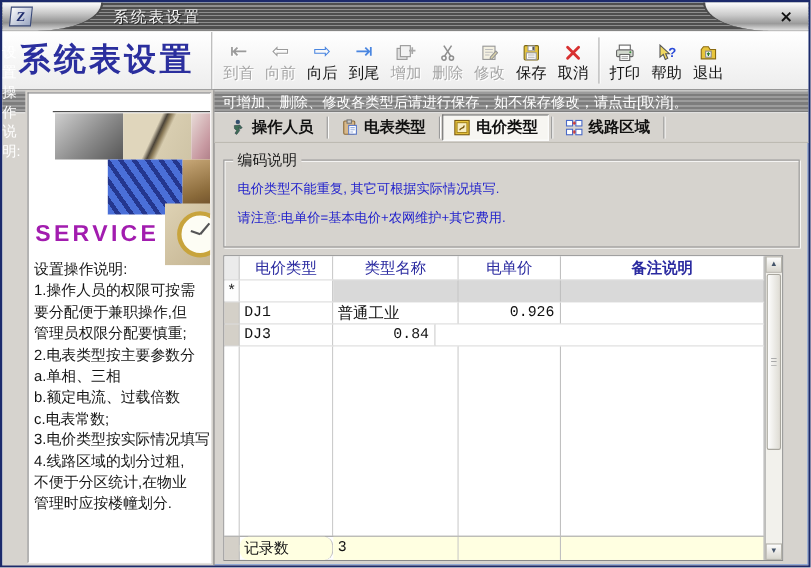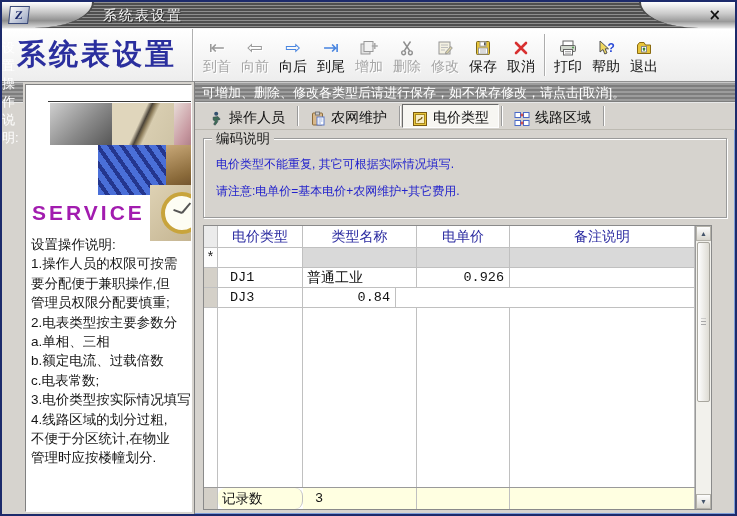--- a/index.html
+++ b/index.html
@@ -81,49 +81,49 @@
     background:#555; transform:translate(-50%,-100%) rotate(-70deg); transform-origin:bottom;}
   .service{position:absolute; left:6px; top:116px; font-weight:bold; font-size:21px;
     letter-spacing:3px; color:#a21caf;}
   .instructions{position:absolute; left:5px; top:150px; width:184px; font-size:13.5px;
     line-height:19.4px; color:#151515; white-space:pre-line;}
   
   .right{flex:1; display:flex; flex-direction:column; min-width:0;}
   .msgbar{height:21px; flex:0 0 21px; padding-left:7px;}
   .tabbar{height:27px; flex:0 0 27px; background:var(--panel-bg); display:flex;
     align-items:center; padding-left:3px; border-bottom:1px solid #bdbab2;}
-  .tab{height:24px; display:flex; align-items:flex-end; gap:5px; padding:0 9px;
-    font-size:14px; color:#111; border:1px solid transparent;}
+  .tab{height:24px; display:flex; align-items:center; gap:5px; padding:0 9px;
+    font-size:14px; color:#111; border:1px solid transparent;font-weight:bold;}
   .tab.selected{background:#f7f6f2; border-color:#6a6a6a #fdfdfd #fdfdfd #6a6a6a;}
   .tabsep{width:1px; height:20px; background:#9a9a9a; box-shadow:1px 0 0 #fff; margin:0 2px;}
   .content{flex:1; display:flex; flex-direction:column; padding:4px 8px 4px 8px; min-height:0;}
-  .groupbox{position:relative; margin-top:4px; height:80px; flex:0 0 80px;
+  .groupbox{position:relative; margin-top:11px; height:80px; flex:0 0 80px;
     border:1px solid #9a9a9a; box-shadow:1px 1px 0 #fff, inset 1px 1px 0 #fff;
     padding:12px 8px 2px 8px;}
   .gb-legend{position:absolute; top:-9px; left:8px; background:var(--panel-bg);
     padding:0 4px; font-size:13.5px; color:#1a1a1a;}
   .gb-line{color:var(--info-blue); font-size:12px; line-height:27px; padding-left:4px; white-space:nowrap;}
   
   .grid{margin-top:7px; flex:1; width:509px; display:flex; border:1px solid #8a8a8a;
     background:#fff; min-height:0;}
   .gmain{flex:1; display:flex; flex-direction:column; min-width:0;}
   .grow{display:flex; flex:0 0 20px; border-bottom:1px solid #c0c0c0;}
   .gcell{border-right:1px solid #c0c0c0; display:flex; align-items:center; overflow:hidden; background:#fff;}
   .sel{width:14px; flex:0 0 14px; justify-content:center;}
   .c1{width:85px; flex:0 0 85px;}
   .c2{width:114px; flex:0 0 114px;}
   .c3{width:93px; flex:0 0 93px; justify-content:flex-end; padding-right:5px;}
-  .c4{flex:1;}
+  .c4{flex:1;font-weight:bold;}
   .gheader{flex:0 0 22px;}
   .gheader .gcell{color:var(--grid-header-blue); font-size:14px; justify-content:center; padding:0;}
   .gheader .sel{background:#ebebeb;}
   .rowsel{background:#d4d0c8;}
   .gnew .sel{background:#fdfdfd; font-family:"Liberation Mono",monospace; font-size:14px; color:#222;}
   .gnew .gray-cell{background:#d9d9d9;}
-  .mono{font-family:"Liberation Mono",monospace; font-size:13.5px; color:#111; padding-left:12px;}
+  .mono{font-family:"Liberation Mono",monospace; font-size:13.5px; color:#111; padding-left:4px;}
   .c3.mono{padding-left:0;}
   .namec{font-size:14px; color:#111; padding-left:4px;}
   .gfiller{flex:1; display:flex; border-bottom:none; min-height:0;}
   .gfiller .gcell{background:#fff;}
   .gfooter{flex:0 0 22px; border-top:1px solid #9a9a9a; border-bottom:none;}
   .gfooter .gcell{background:var(--footer-cream);}
   .gfooter .sel{background:#d4d0c8;}
   .gfooter .flabel{font-size:13.5px; color:#111; padding-left:4px;border-radius:8px;}
   
   .gscroll{width:16px; flex:0 0 16px; border-left:1px solid #9a9a9a; background:#f2f1ec;
@@ -308,21 +308,21 @@
         <div class="tabsep"></div>
         <div class="tab">
           <span>
             <svg width="16" height="16" viewBox="0 0 16 16">
                 <rect x="2.5" y="2" width="10" height="12" rx="1" fill="#d8b88a" stroke="#8a6a3a"></rect>
                 <rect x="5.5" y="1" width="4" height="3" fill="#cccccc" stroke="#777777"></rect>
                 <rect x="7" y="6" width="7" height="8" fill="#ffffff" stroke="#5a78c8"></rect>
                 <path d="M8.5 8 H12.5 M8.5 10 H12.5 M8.5 12 H11" stroke="#9ab0e0" fill="none"></path>
               </svg>
           </span>
-          <span>农网维护</span>
+          <span>电表类型</span>
         </div>
         <div class="tabsep"></div>
         <div class="tab selected">
           <span>
             <svg width="16" height="16" viewBox="0 0 16 16">
                 <rect x="1.5" y="1.5" width="13" height="13" fill="#e8c53c" stroke="#7a5a10"></rect>
                 <rect x="3.5" y="3.5" width="9" height="9" fill="#f8edc2" stroke="#a8881e"></rect>
                 <path d="M6 10.5 C6 7.5, 10 9.5, 10 6" stroke="#7a5a10" stroke-width="1.3" fill="none"></path>
               </svg>
           </span>

